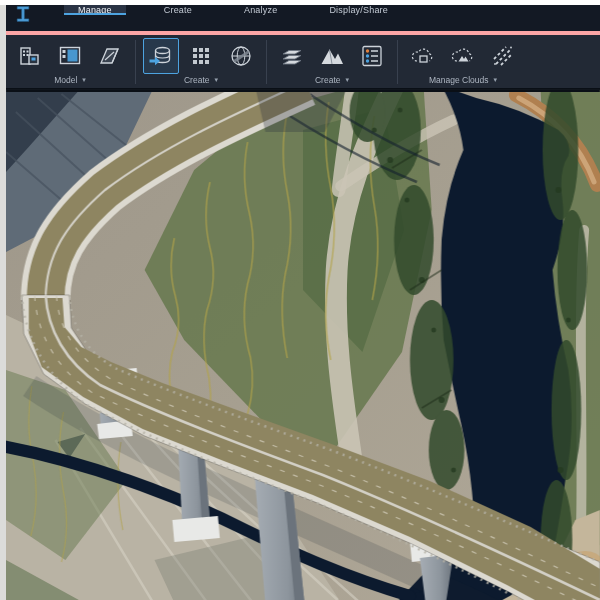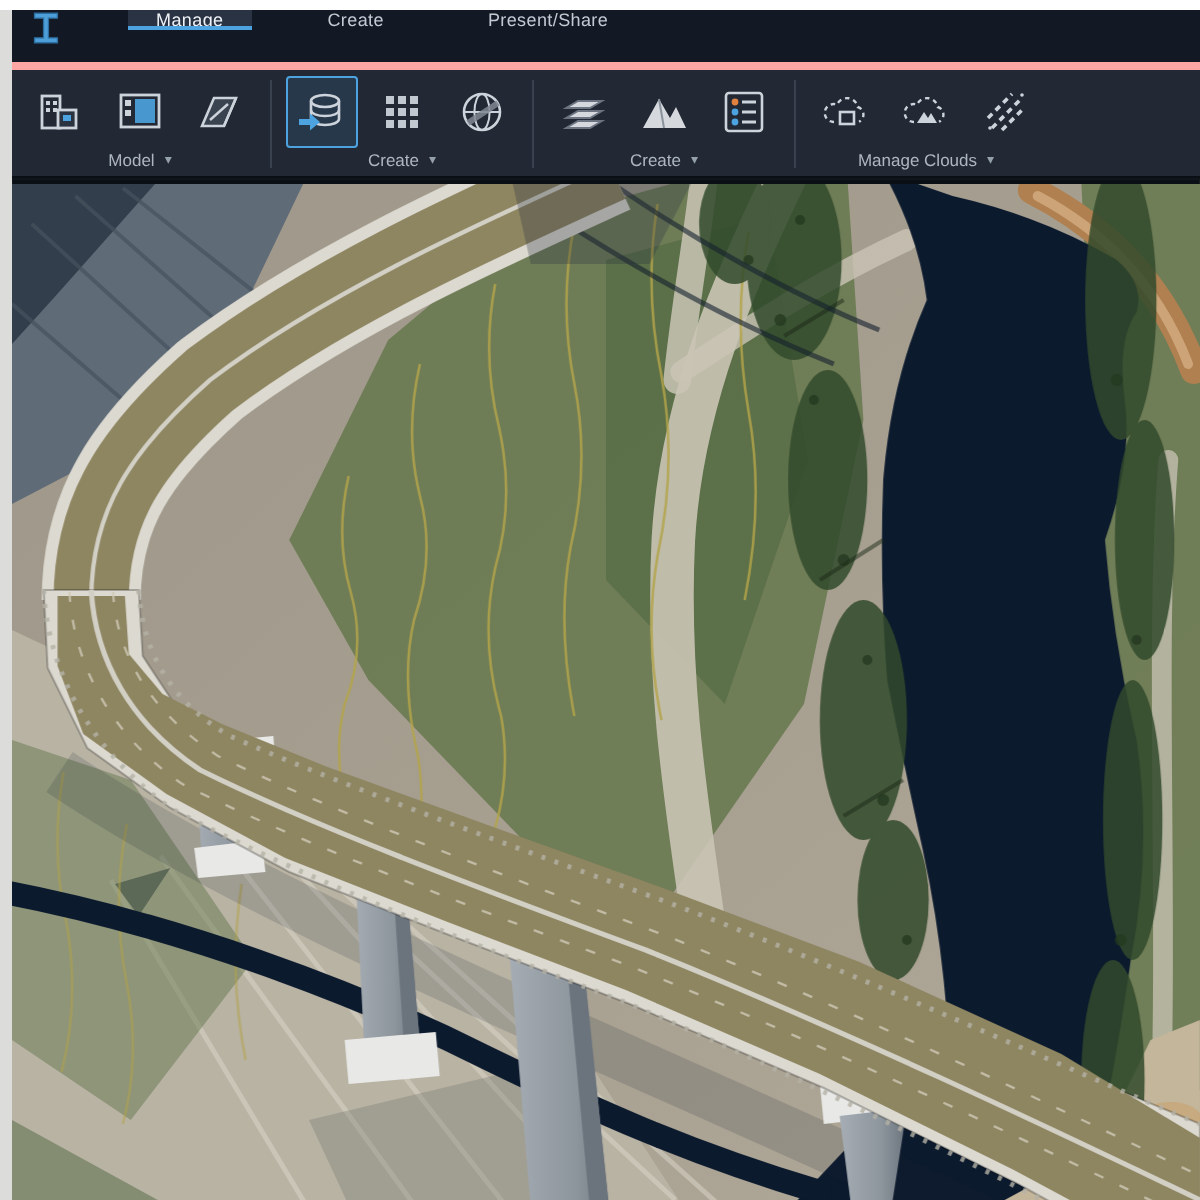--- a/index.html
+++ b/index.html
@@ -50,21 +50,24 @@
         <path d="M4,2 h14 v3 h-5.5 v12 h5.5 v3 H4 v-3 h5.5 v-12 H4 z" fill="#4d9ed9" stroke="#2d6ea0" stroke-width="0.8"></path>
       </svg>
     </div>
     <div class="tab active">
         <span>Manage</span>
       </div>
     <div class="tab">
         <span>Create</span>
       </div>
     <div class="tab">
-        <span>Present/Share</span>
+        <span>Analyze</span>
+      </div>
+    <div class="tab">
+        <span>Display/Share</span>
       </div>
   </div>
 
   <div class="ribbon">
 
     <div class="rgroup">
       <div class="rtools">
         <div class="rbtn">
           <svg width="26" height="26" viewBox="0 0 26 26">
             <rect x="4" y="5" width="9" height="16" fill="none" stroke="var(--icon_fg)" stroke-width="1.4"></rect>

